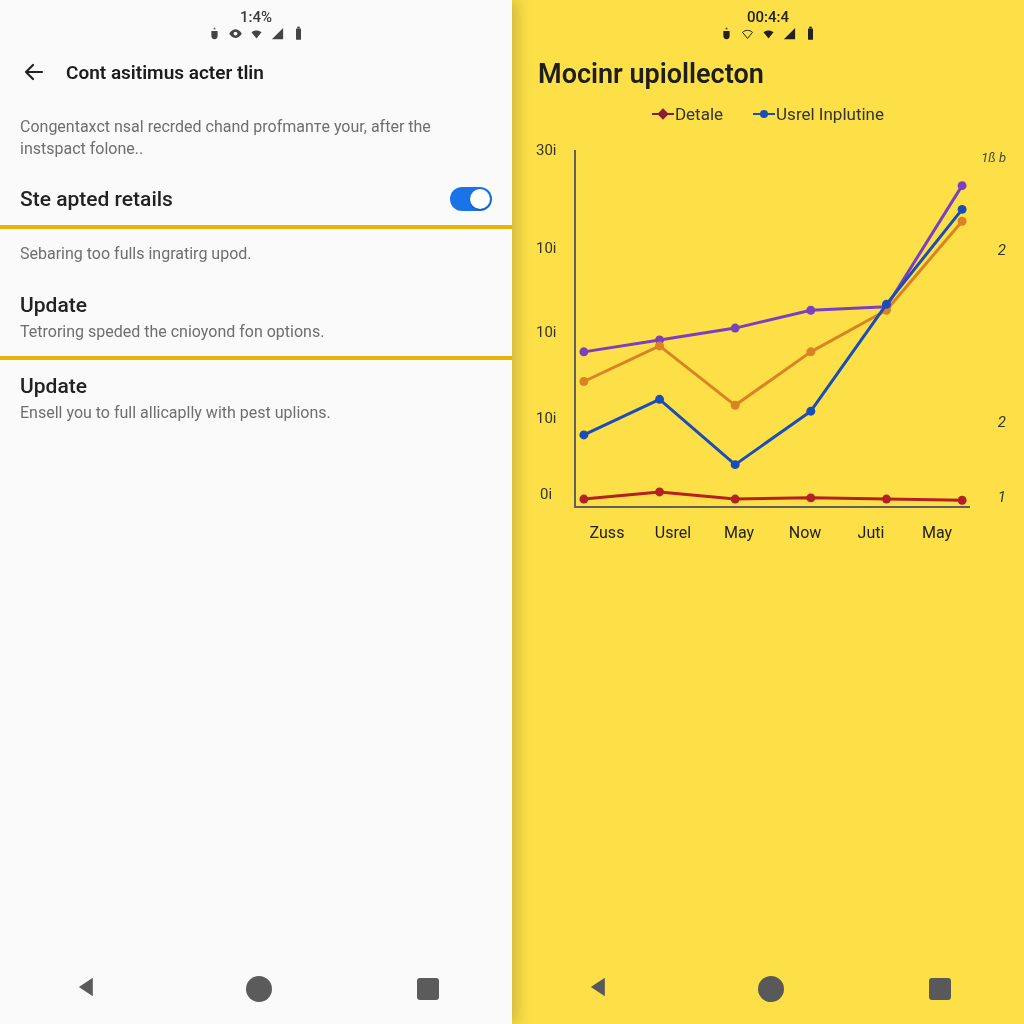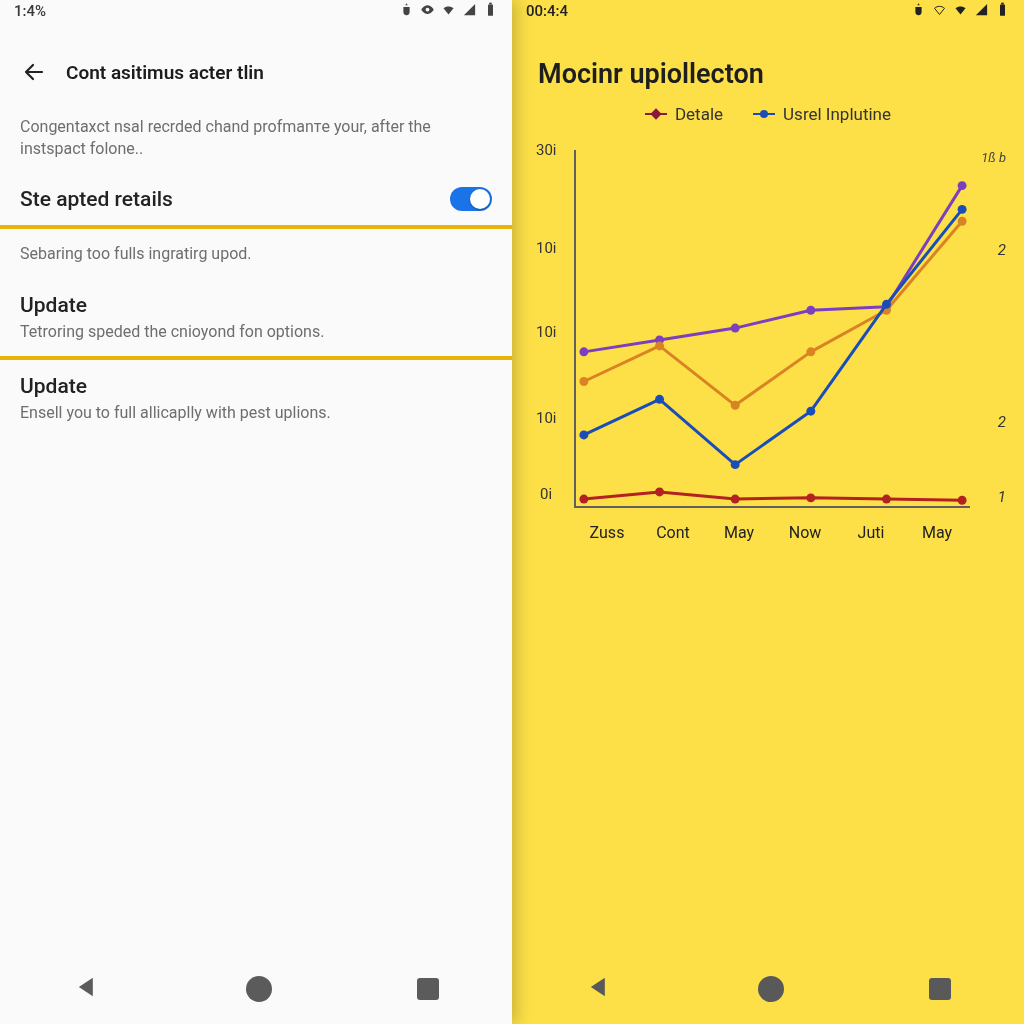--- a/index.html
+++ b/index.html
@@ -3,21 +3,21 @@
 <meta charset="utf-8">
 <style>
 * { box-sizing: border-box; margin: 0; padding: 0; }
 html, body { width: 1024px; height: 1024px; font-family: Roboto, "Segoe UI", Arial, sans-serif; overflow: hidden; }
 body { display: flex; }
 
 .pane { position: relative; width: 512px; height: 1024px; display: flex; flex-direction: column; }
 .pane-left { background: #fafafa; box-shadow: 6px 0 14px rgba(0,0,0,0.18); z-index: 2; }
 .pane-right { background: #fde047; }
 
-.status-bar { height: 32px; display: flex; align-items: flex-start; justify-content: space-between; padding: 2px 14px; font-size: 15px; }
+.status-bar { height: 32px; display: flex; align-items: center; justify-content: space-between; padding: 8px 14px; font-size: 15px; flex-direction: column; }
 .status-left { color: #3a3a3a; font-weight: 500; }
 .pane-right .status-left { color: #222; }
 .status-icons { display: flex; align-items: center; gap: 6px; }
 .status-icons svg, .status-icons .ic { width: 15px; height: 15px; fill: #444; }
 .pane-right .status-icons svg { fill: #222; }
 
 .header-row { display: flex; align-items: center; padding: 26px 20px 16px 20px; gap: 18px; }
 .back-btn { width: 28px; height: 28px; display: flex; align-items: center; justify-content: center; }
 .back-btn svg { width: 24px; height: 24px; stroke: #222; stroke-width: 2.2; fill: none; stroke-linecap: round; stroke-linejoin: round; }
 .page-title { font-size: 19px; font-weight: 600; color: #1c1c1c; }
@@ -31,21 +31,21 @@
 .toggle-row { display: flex; align-items: center; justify-content: space-between; padding: 14px 20px; }
 .toggle-row .item-title { margin: 0; }
 .switch { width: 42px; height: 24px; border-radius: 12px; background: #1a73e8; position: relative; }
 .switch::after { content: ""; position: absolute; right: 2px; top: 2px; width: 20px; height: 20px; background: #fff; border-radius: 50%; box-shadow: 0 1px 2px rgba(0,0,0,0.3); }
 
 
 .r-header { padding: 26px 20px 8px 26px; }
 .r-title { font-size: 27px; font-weight: 600; color: #1e1e1e; }
 
 .legend { display: flex; gap: 30px; justify-content: center; align-items: center; margin-top: 6px; font-size: 17px; color: #333; }
-.leg-item { display: flex; align-items: center; gap: 8px; }
+.leg-item { display: flex; align-items: center; gap: 1px; }
 .leg-mark { width: 22px; height: 2px; position: relative; }
 .leg-mark::after { content: ""; position: absolute; left: 50%; top: 50%; width: 8px; height: 8px; transform: translate(-50%,-50%) rotate(45deg); }
 .leg-detale { background: #8a1a3b; } .leg-detale::after { background: #8a1a3b; }
 .leg-usrel { background: #1a4db8; } .leg-usrel::after { background: #1a4db8; border-radius: 50%; transform: translate(-50%,-50%); }
 
 .chart-wrap { position: relative; margin: 8px 14px 0 14px; height: 420px; }
 .plot-area { position: absolute; left: 48px; right: 40px; top: 18px; bottom: 44px; border-left: 2px solid #606060; border-bottom: 2px solid #606060; }
 .right-axis-labels { position: absolute; right: 0; top: 18px; bottom: 44px; width: 38px; font-style: italic; }
 .right-lbl { position: absolute; right: 4px; font-size: 15px; color: #333; transform: translateY(-50%); }
 .right-top-lbl { position: absolute; right: 4px; top: 0; font-size: 13px; color: #444; }
@@ -216,21 +216,21 @@
           <circle cx="83.952" cy="343.68" r="4.5" fill="#b22222"></circle>
           <circle cx="159.98399999999998" cy="350.84" r="4.5" fill="#b22222"></circle>
           <circle cx="236.01599999999996" cy="349.64666666666665" r="4.5" fill="#b22222"></circle>
           <circle cx="312.048" cy="350.84" r="4.5" fill="#b22222"></circle>
           <circle cx="388.08" cy="352.03333333333336" r="4.5" fill="#b22222"></circle>
         </svg>
     </div>
 
     <div class="xticks">
       <span>Zuss</span>
-      <span>Cont</span>
+      <span>Usrel</span>
       <span>May</span>
       <span>Now</span>
       <span>Juti</span>
       <span>May</span>
     </div>
   </div>
 
   <div class="nav-bar">
     <div>
       <svg viewBox="0 0 24 24">

